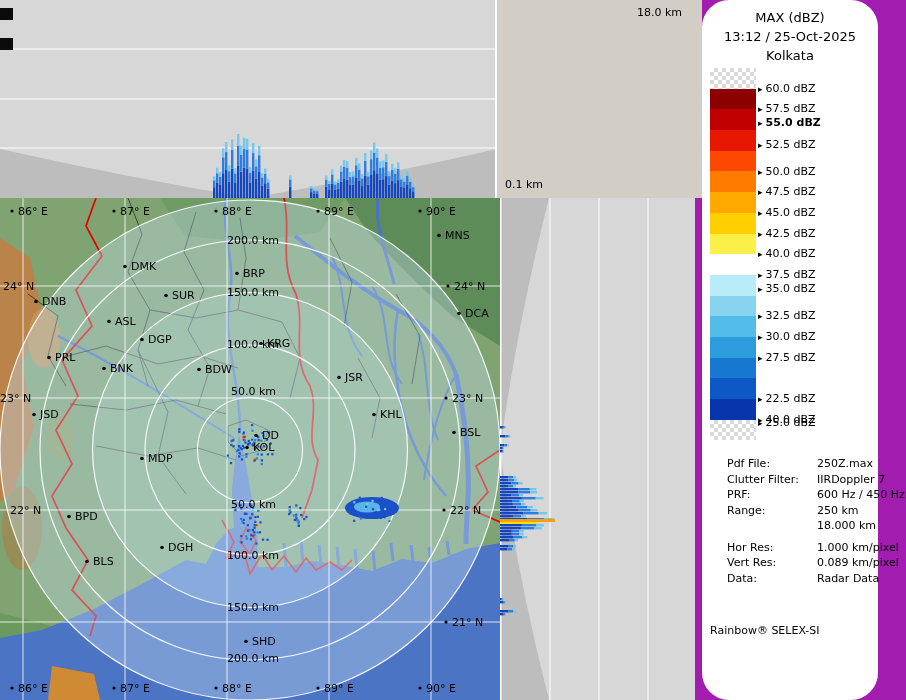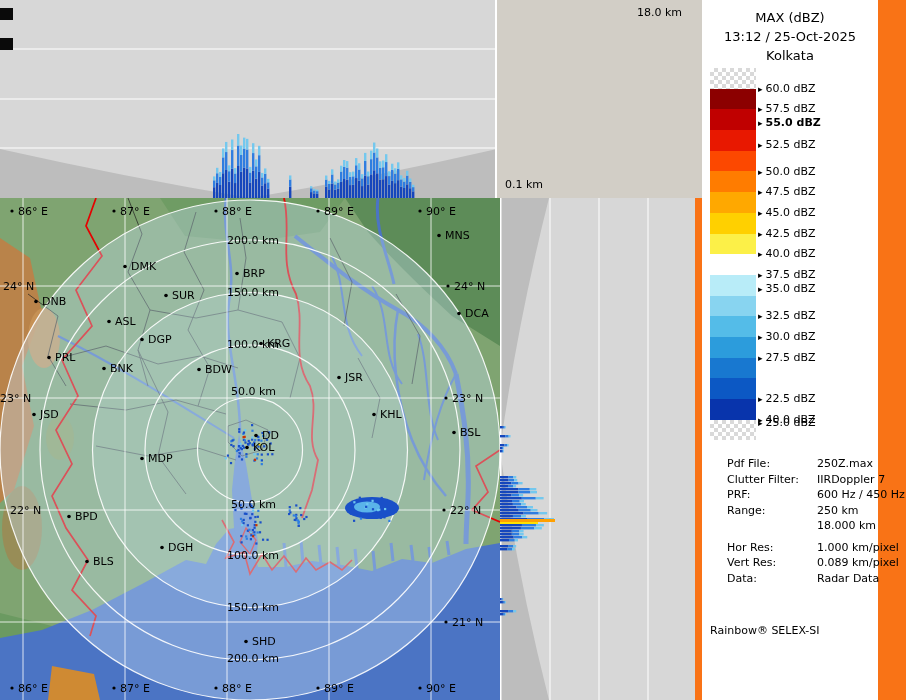--- a/index.html
+++ b/index.html
@@ -1,24 +1,24 @@
 <!DOCTYPE html>
 <html><head>
 <meta charset="utf-8">
 <style>
   html,body{margin:0;padding:0;background:#cfcbc3;}
-  #screen{position:relative;width:906px;height:700px;background:#f97316;overflow:hidden;
+  #screen{position:relative;width:906px;height:700px;background:#a21caf;overflow:hidden;
           font-family:"DejaVu Sans",sans-serif;color:#000;}
   .panel{position:absolute;}
   #top-panel{left:0;top:0;width:497px;height:198px;}
   #map-panel{left:0;top:198px;width:544px;height:502px;}
   #strip-panel{left:500px;top:198px;width:195px;height:502px;}
   #corner-gap{left:497px;top:0;width:205px;height:198px;background:#d2cec6;}
   .axis-label{position:absolute;font-size:11px;white-space:nowrap;}
-  #legend{left:702px;top:0;width:176px;height:700px;background:#ffffff;}
+  #legend{left:702px;top:0;width:176px;height:700px;background:#ffffff;border-radius:27px;}
   #lg-head{margin-top:8px;text-align:center;font-size:13px;line-height:19px;}
   #legend-bar{position:absolute;left:8px;top:68px;width:46px;}
   .lg-cell{width:46px;height:20.7px;}
   .checker{background-color:#fff;
     background-image:linear-gradient(45deg,#d9d9d9 25%,transparent 25%,transparent 75%,#d9d9d9 75%),
                      linear-gradient(45deg,#d9d9d9 25%,transparent 25%,transparent 75%,#d9d9d9 75%);
     background-size:8px 8px;background-position:0 0,4px 4px;}
   #legend-labels{position:absolute;left:56px;top:68px;width:140px;}
   .lg-label{position:absolute;left:0;white-space:nowrap;font-size:11px;height:12px;line-height:12px;}
   .lg-label .tri{font-size:9px;margin-right:3px;}

